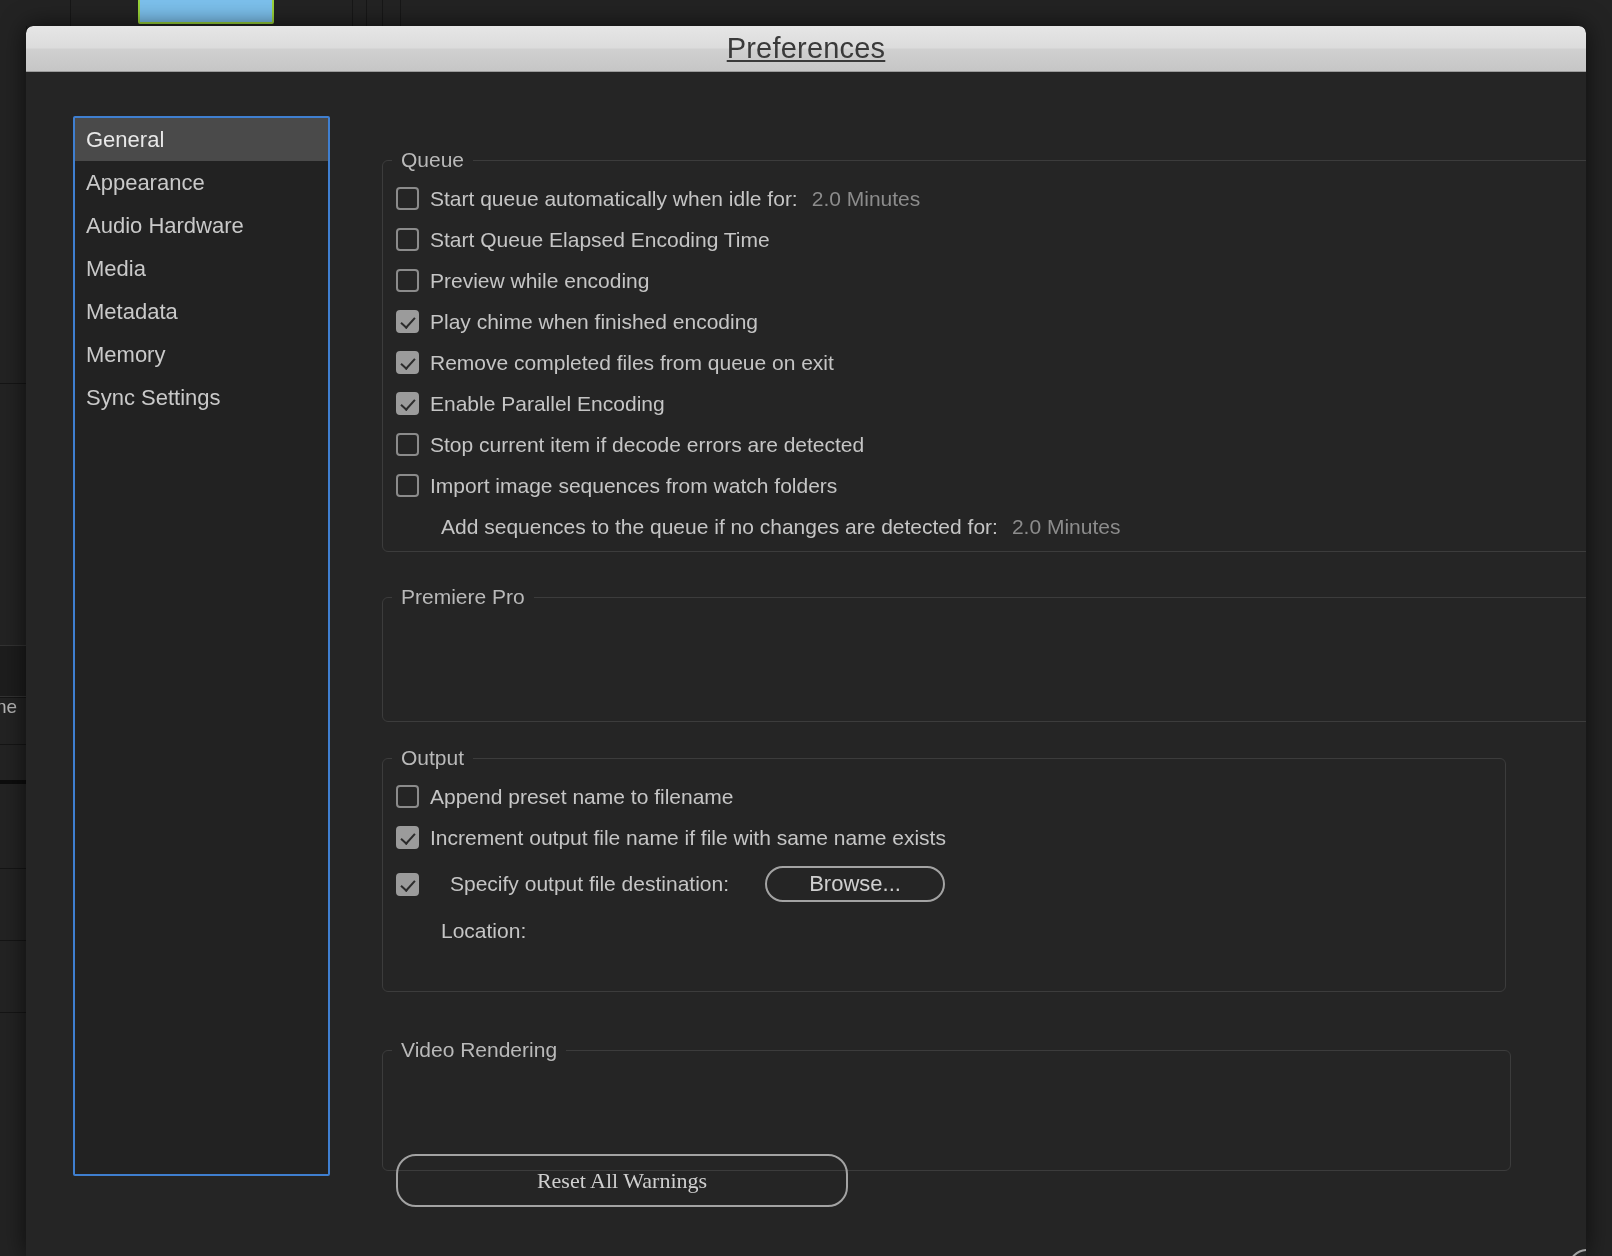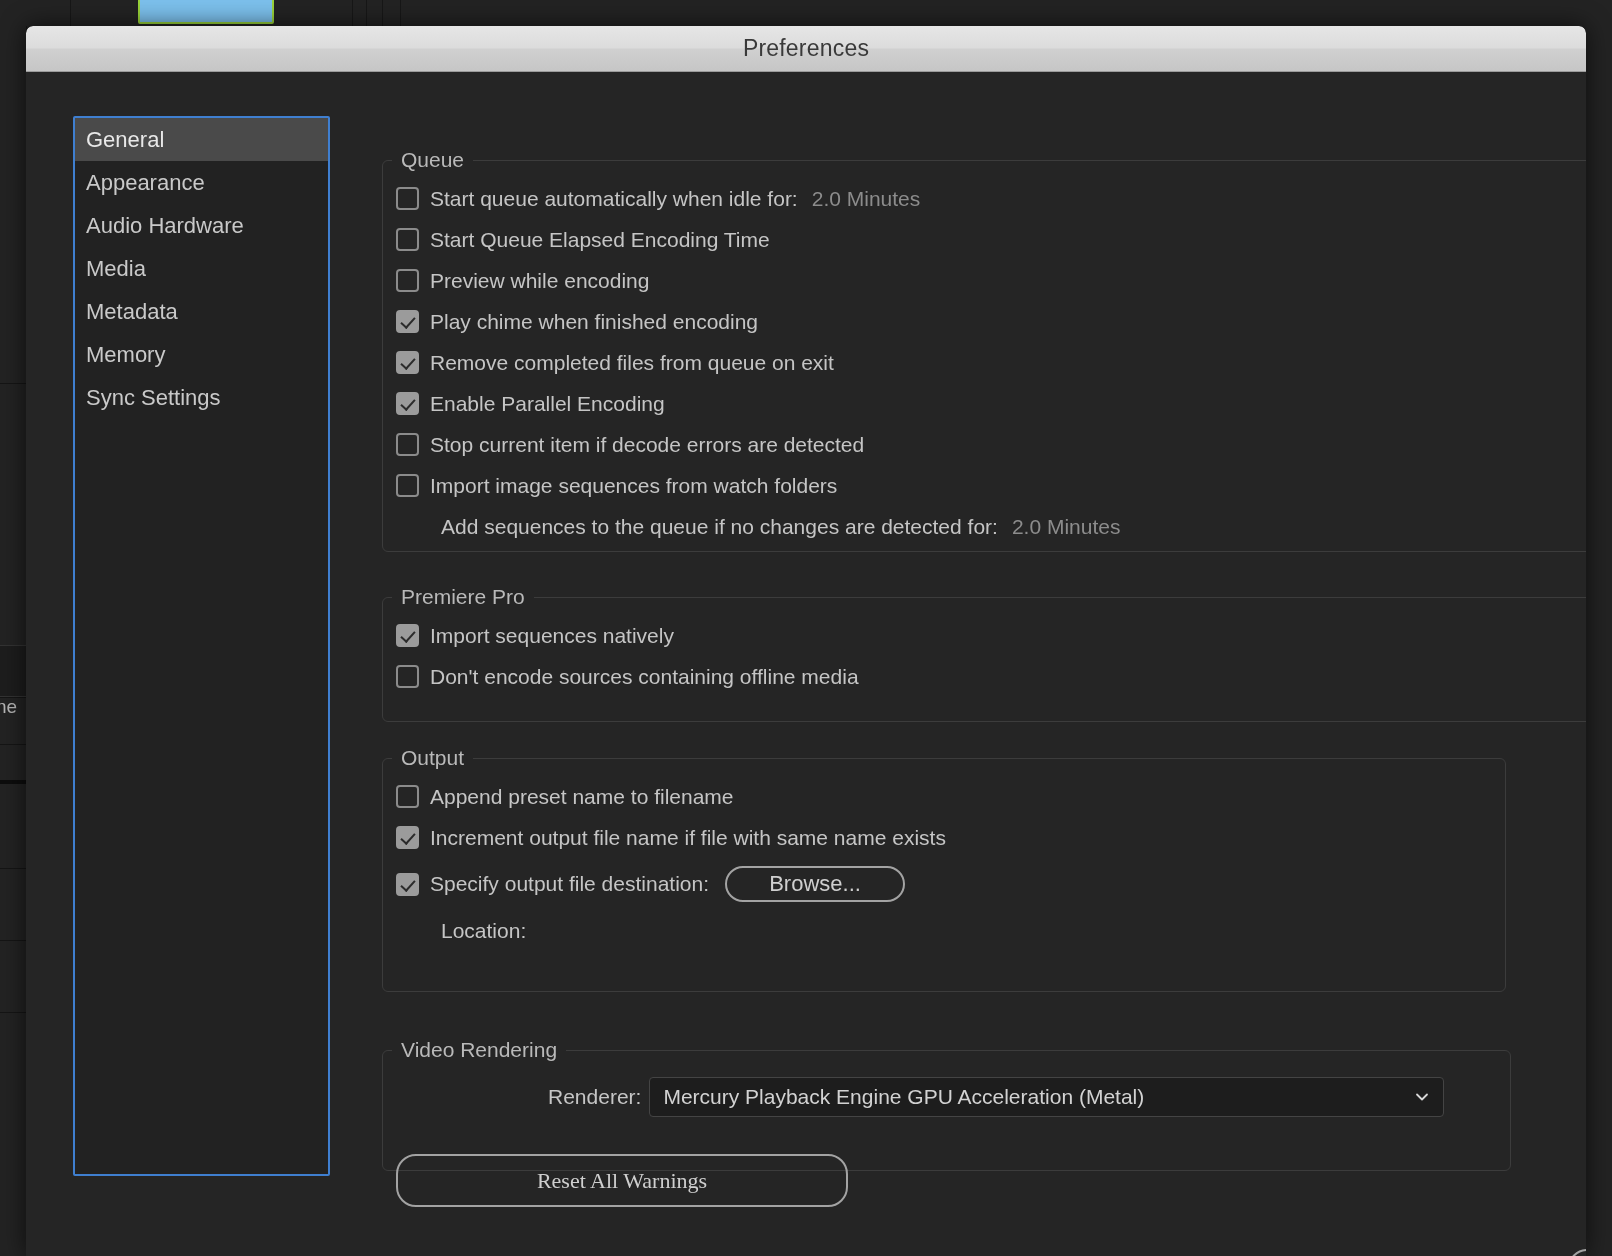--- a/index.html
+++ b/index.html
@@ -85,23 +85,24 @@
   #titlebar {
     height: 45px;
     background: linear-gradient(to bottom, #e6e6e6 0%, #dcdcdc 48%, #d0d0d0 52%, #c6c6c6 100%);
     border-bottom: 1px solid #9b9b9b;
     border-radius: 7px 7px 0 0;
     display: flex;
     align-items: center;
     justify-content: center;
   }
   #title-text {
-    font-size: 23px;
+    font-size: 29px;
     color: #3a3a3a;
     letter-spacing: .2px;
+    text-decoration: underline;
   }
   #dialog-body {
     position: relative;
     height: 1184px;
     background: #252525;
   }
 
   
   #sidebar {
     position: absolute;
@@ -384,70 +385,47 @@
           <div class="row row-indent">
             <span class="row-label">Add sequences to the queue if no changes are detected for:</span>
             <span class="row-label dim">2.0 Minutes</span>
           </div>
 
         </div>
       </fieldset>
 
       <fieldset class="group" style="left:26px; top:513px; width:1229px; height:137px;">
         <legend>Premiere Pro</legend>
-        <div class="group-inner">
-          <div class="row">
-            <span class="cb on"></span>
-            <span class="row-label">Import sequences natively</span>
-          </div>
-          <div class="row">
-            <span class="cb"></span>
-            <span class="row-label">Don't encode sources containing offline media</span>
-          </div>
-        </div>
       </fieldset>
 
       <fieldset class="group" style="left:26px; top:674px; width:1124px; height:246px;">
         <legend>Output</legend>
         <div class="group-inner">
           <div class="row">
             <span class="cb"></span>
             <span class="row-label">Append preset name to filename</span>
           </div>
           <div class="row">
             <span class="cb on"></span>
             <span class="row-label">Increment output file name if file with same name exists</span>
           </div>
-          <div class="row" style="height:52px;">
+          <div class="row" style="height:52px;gap:20px;">
             <span class="cb on"></span>
             <span class="row-label">Specify output file destination:</span>
             <div class="pill" id="browse-button">Browse...</div>
           </div>
           <div class="row row-indent">
             <span class="row-label">Location:</span>
             <span class="row-label dim"></span>
           </div>
         </div>
       </fieldset>
 
       <fieldset class="group" style="left:26px; top:966px; width:1129px; height:133px;">
         <legend>Video Rendering</legend>
-        <div class="group-inner">
-          <div class="renderer-row">
-            <span class="renderer-label">Renderer:</span>
-            <div class="dropdown">
-              <span class="dd-value">Mercury Playback Engine GPU Acceleration (Metal)</span>
-              <span class="dd-chevron">
-                <svg viewBox="0 0 14 14" width="14" height="14">
-                  <path d="M2 4.5 L7 9.5 L12 4.5" fill="none" stroke="#d8d8d8" stroke-width="1.8" stroke-linecap="round" stroke-linejoin="round"></path>
-                </svg>
-              </span>
-            </div>
-          </div>
-        </div>
       </fieldset>
 
       <div class="pill" id="reset-warnings-button">Reset All Warnings</div>
       <div class="pill" id="cancel-button">Cancel</div>
 
     </div>
   </div>
 </div>
 
 </body></html>

